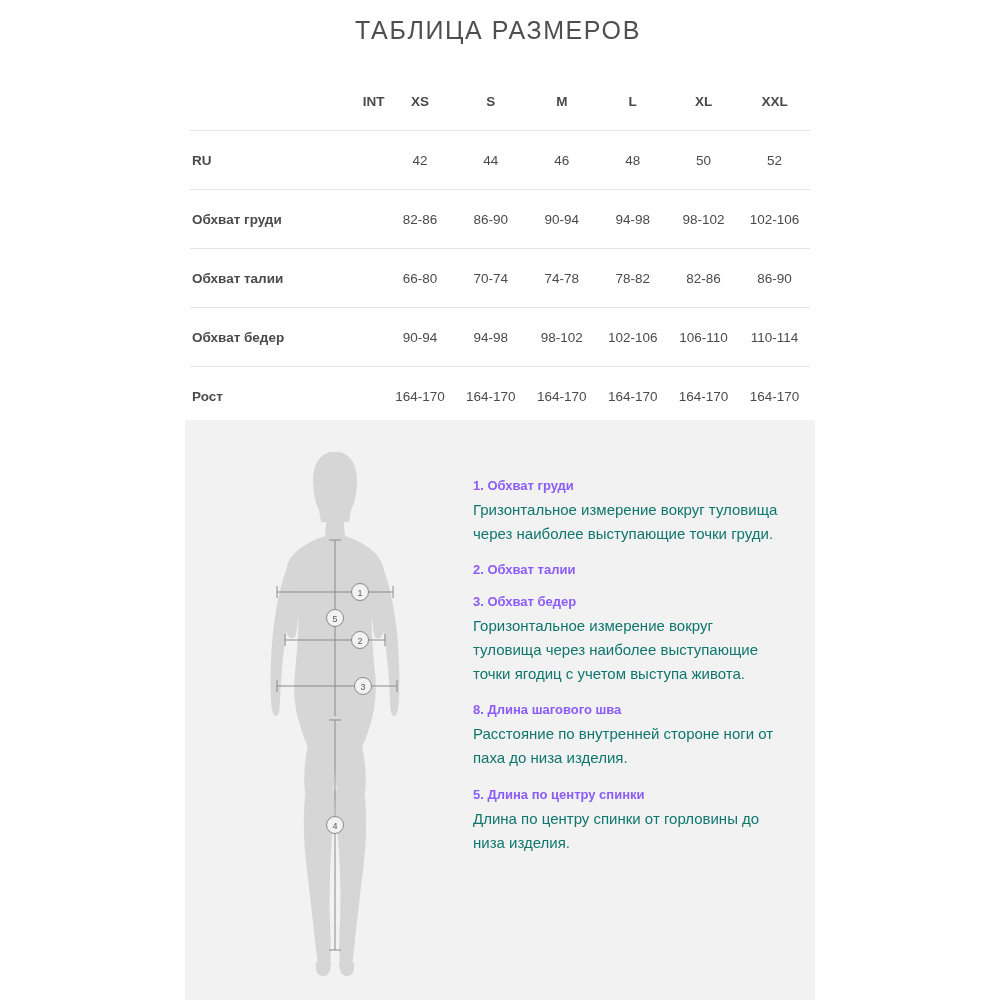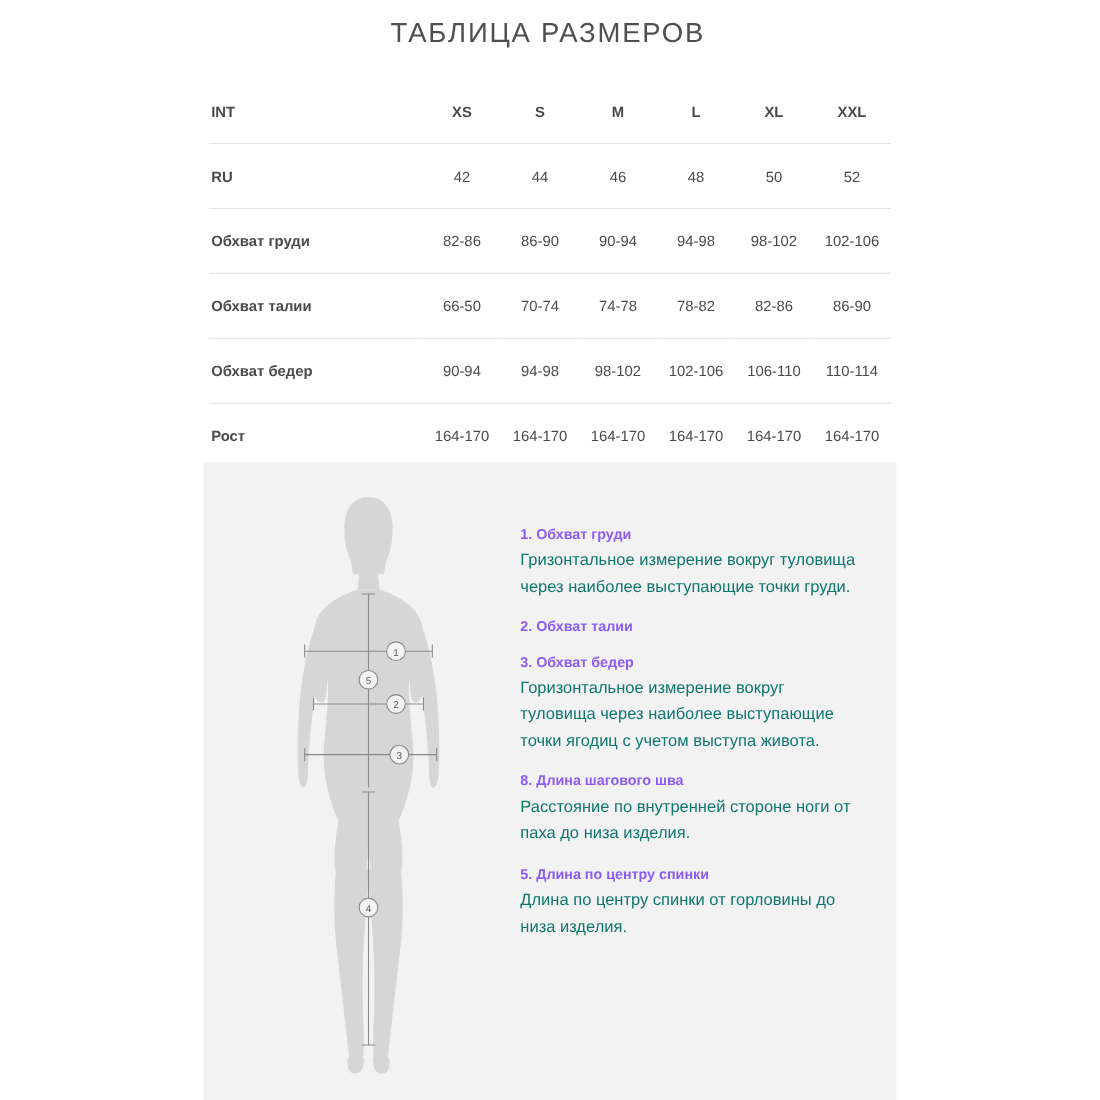--- a/index.html
+++ b/index.html
@@ -54,20 +54,21 @@
   }
   .size-table td.label {
     text-align: left;
     width: 196px;
     padding-left: 2px;
     font-weight: 700;
     color: #4a4a4a;
   }
   .size-table td.label.plain {
     font-weight: 700;
+    text-align: right;
   }
   .size-table td.val {
     text-align: center;
     width: 72px;
     font-weight: 400;
     color: #4a4a4a;
   }
   .size-table td.val.head {
     font-weight: 700;
   }
@@ -139,21 +140,21 @@
         <td class="label">Обхват груди</td>
         <td class="val">82-86</td>
         <td class="val">86-90</td>
         <td class="val">90-94</td>
         <td class="val">94-98</td>
         <td class="val">98-102</td>
         <td class="val">102-106</td>
       </tr>
       <tr>
         <td class="label">Обхват талии</td>
-        <td class="val">66-50</td>
+        <td class="val">66-80</td>
         <td class="val">70-74</td>
         <td class="val">74-78</td>
         <td class="val">78-82</td>
         <td class="val">82-86</td>
         <td class="val">86-90</td>
       </tr>
       <tr>
         <td class="label">Обхват бедер</td>
         <td class="val">90-94</td>
         <td class="val">94-98</td>

